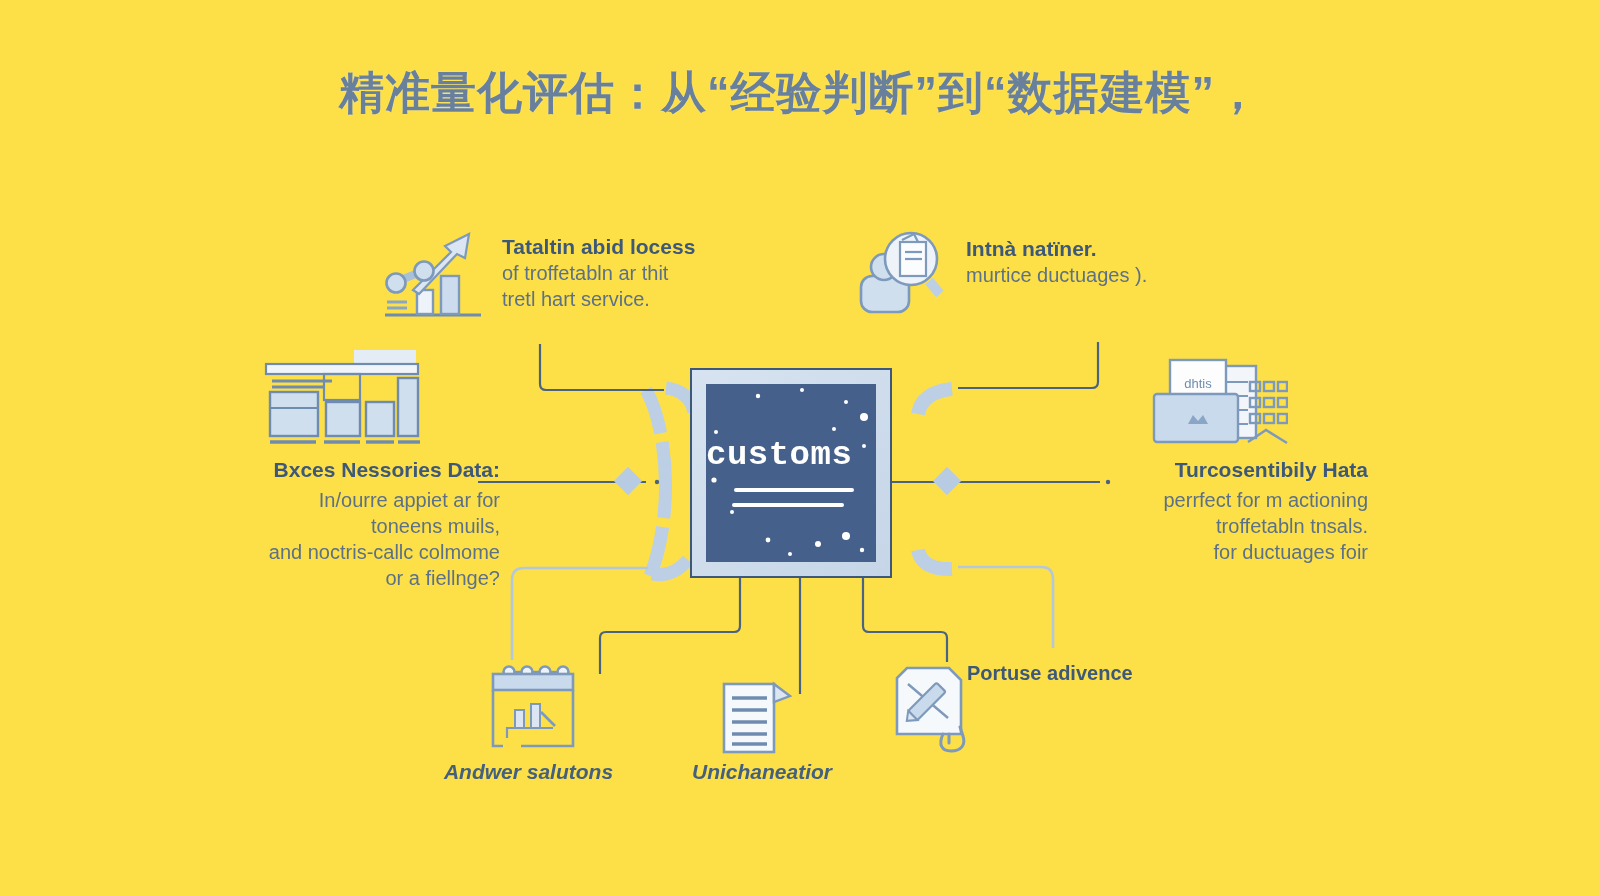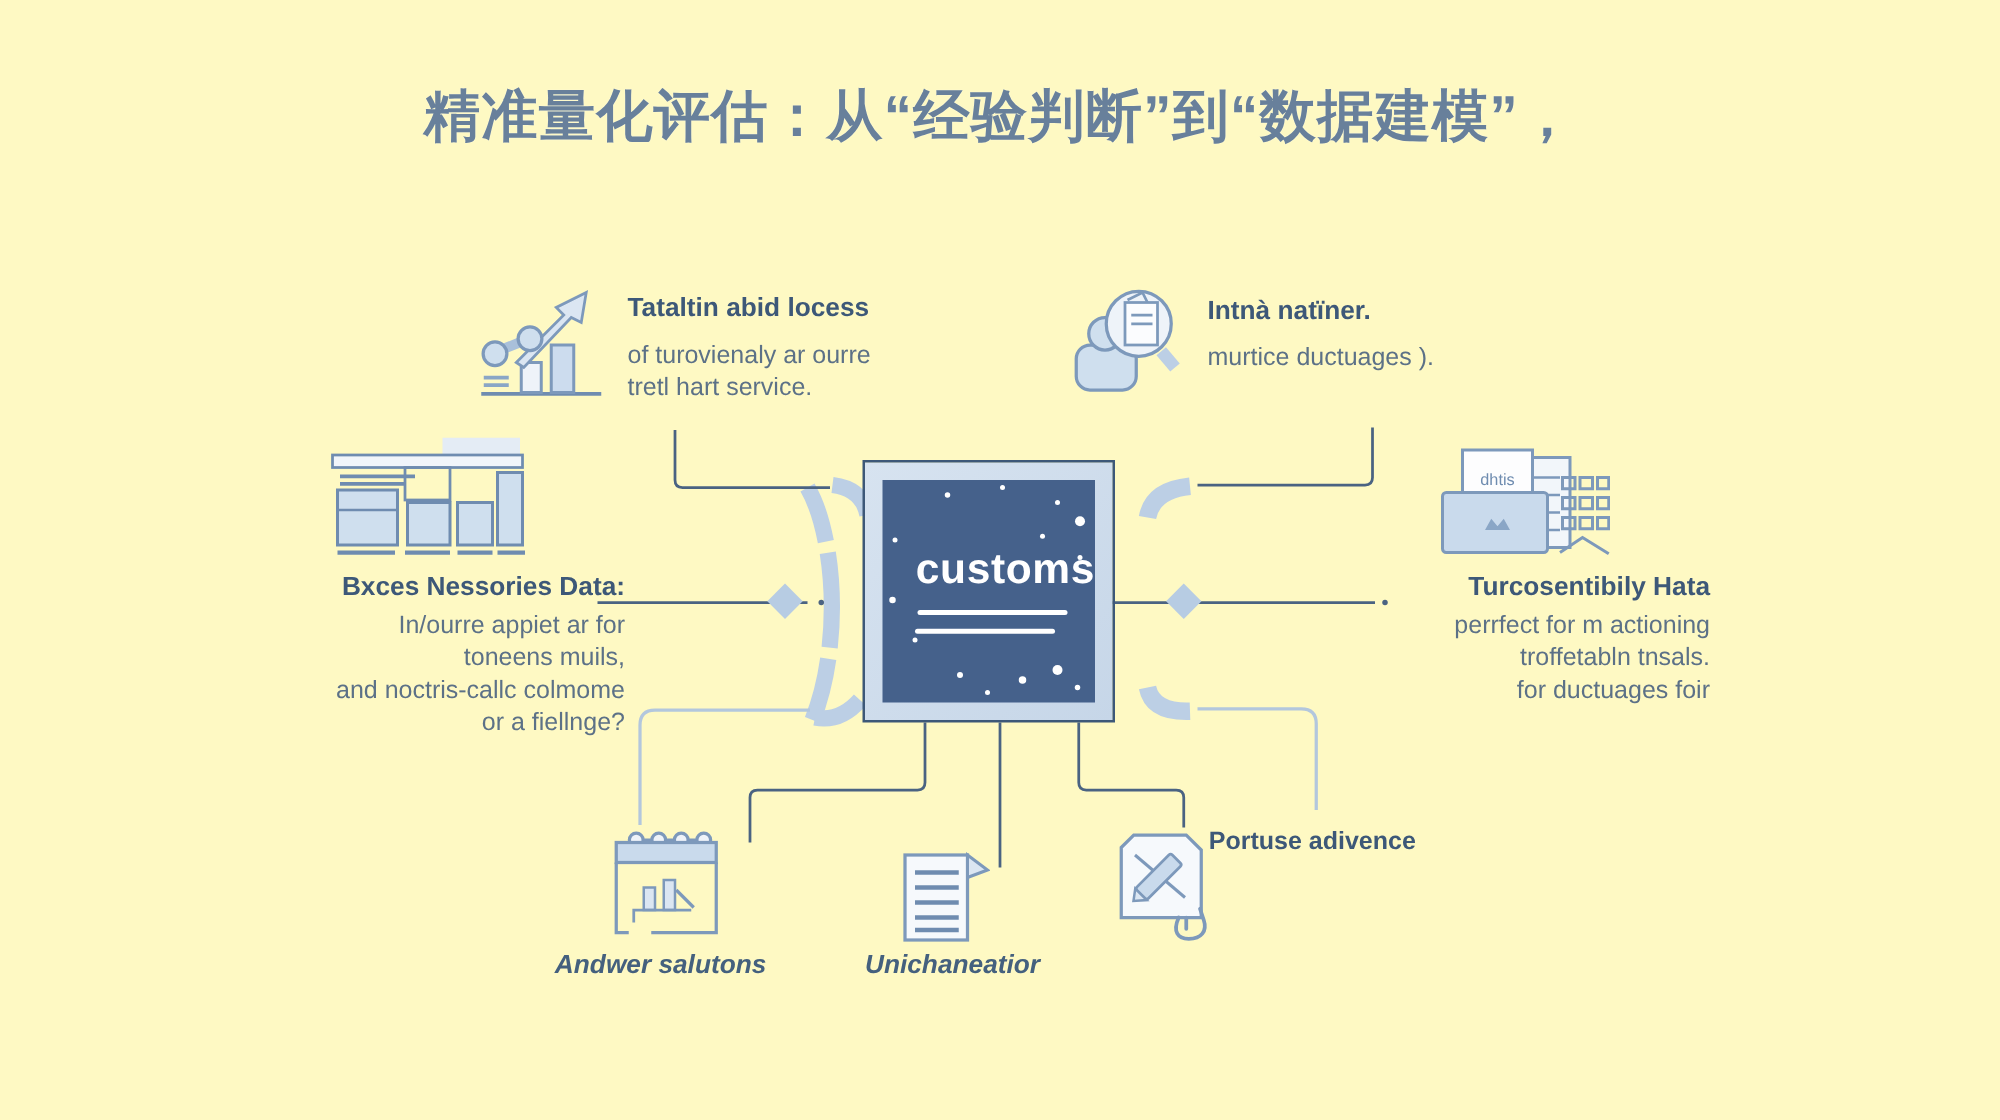--- a/index.html
+++ b/index.html
@@ -1,29 +1,29 @@
 <!DOCTYPE html>
 <html><head>
 <meta charset="utf-8">
 <style>
   html,body{margin:0;padding:0;}
   .stage{
     position:relative;width:1600px;height:896px;overflow:hidden;
-    background:#fef9c3;
+    background:#fde047;
     font-family:"Liberation Sans","DejaVu Sans",sans-serif;
   }
   svg{display:block;}
   .abs{position:absolute;}
   .connectors{position:absolute;left:0;top:0;width:1600px;height:896px;}
   .title{
     position:absolute;left:0;right:0;top:62px;text-align:center;
     font-size:45px;font-weight:bold;color:#68809b;line-height:62px;letter-spacing:1px;
     text-shadow:0 0 1px rgba(255,255,255,.6);
   }
-  .h{font-size:21px;font-weight:bold;color:#3d5878;margin-bottom:12px;}
+  .h{font-size:21px;font-weight:bold;color:#3d5878;margin-bottom:1px;}
   .body-line{font-size:20px;color:#5c7187;line-height:26px;}
   .txt-tl{left:502px;top:235px;width:230px;}
   .txt-tr{left:966px;top:237px;width:260px;}
   .txt-left{left:170px;top:458px;width:330px;text-align:right;}
   .txt-left .h{margin-bottom:5px;}
   .txt-right{left:1108px;top:458px;width:260px;text-align:right;}
   .txt-right .h{margin-bottom:5px;}
   .bottom-label{font-size:21px;font-weight:bold;color:#44607e;text-align:center;font-style:italic;}
   .lbl-bl{left:436px;top:760px;width:185px;}
   .lbl-bm{left:682px;top:760px;width:160px;}
@@ -32,22 +32,22 @@
   .center-frame{
     position:absolute;left:690px;top:368px;width:198px;height:206px;
     background:linear-gradient(135deg,#d7e3f0,#c6d6e8);
     border:2px solid #3d5878;
   }
   .center-inner{
     position:absolute;left:14px;top:14px;right:14px;bottom:14px;
     background:#45618b;
   }
   .center-label{
-    position:absolute;left:0;right:0;top:52px;text-align:right;
-    font-size:34px;font-weight:bold;color:#ffffff;letter-spacing:.5px;
+    position:absolute;left:0;right:0;top:52px;text-align:left;
+    font-size:34px;font-weight:bold;color:#ffffff;letter-spacing:.5px;font-family:Liberation Mono, monospace;
   }
   .white-line{position:absolute;height:4px;background:#ffffff;border-radius:2px;}
   .wl1{left:28px;right:22px;top:104px;}
   .wl2{left:26px;right:32px;top:119px;}
   .dots{position:absolute;left:0;top:0;width:100%;height:100%;}
 </style>
 </head>
 <body>
 
 <div class="stage">
@@ -90,21 +90,21 @@
       <rect x="34" y="62" width="16" height="24" fill="#eef3f9" stroke="#7d99bb" stroke-width="2.4"></rect>
       <rect x="58" y="48" width="18" height="38" fill="#ccdcee" stroke="#7d99bb" stroke-width="2.4"></rect>
       <polygon points="30,62 68,24 62,18 86,6 82,30 74,26 36,66" fill="#dbe6f2" stroke="#7d99bb" stroke-width="2.2"></polygon>
       <line x1="20" y1="51" x2="35" y2="45" stroke="#a9c0da" stroke-width="8"></line>
       <circle cx="13" cy="55" r="9.5" fill="#cfdfee" stroke="#7d99bb" stroke-width="2.6"></circle>
       <circle cx="41" cy="43" r="9.5" fill="#cfdfee" stroke="#7d99bb" stroke-width="2.6"></circle>
     </svg>
   </div>
   <div class="abs txt-tl">
     <div class="h">Tataltin abid locess</div>
-    <div class="body-line">of turovienaly ar ourre</div>
+    <div class="body-line">of troffetabln ar thit</div>
     <div class="body-line">tretl hart service.</div>
   </div>
 
   <div class="abs" style="left:856px;top:226px;width:92px;height:92px;">
     <svg viewBox="0 0 92 92" width="92" height="92">
       <rect x="5" y="50" width="48" height="36" rx="11" fill="#cfdfee" stroke="#7d99bb" stroke-width="2.6"></rect>
       <circle cx="28" cy="41" r="13" fill="#cfdfee" stroke="#7d99bb" stroke-width="2.6"></circle>
       <line x1="73" y1="55" x2="84" y2="68" stroke="#bccfe5" stroke-width="10"></line>
       <circle cx="55" cy="33" r="26" fill="#eef3f9" stroke="#7d99bb" stroke-width="2.6"></circle>
       <rect x="44" y="16" width="26" height="34" fill="#fbfcfe" stroke="#7d99bb" stroke-width="2.2"></rect>

